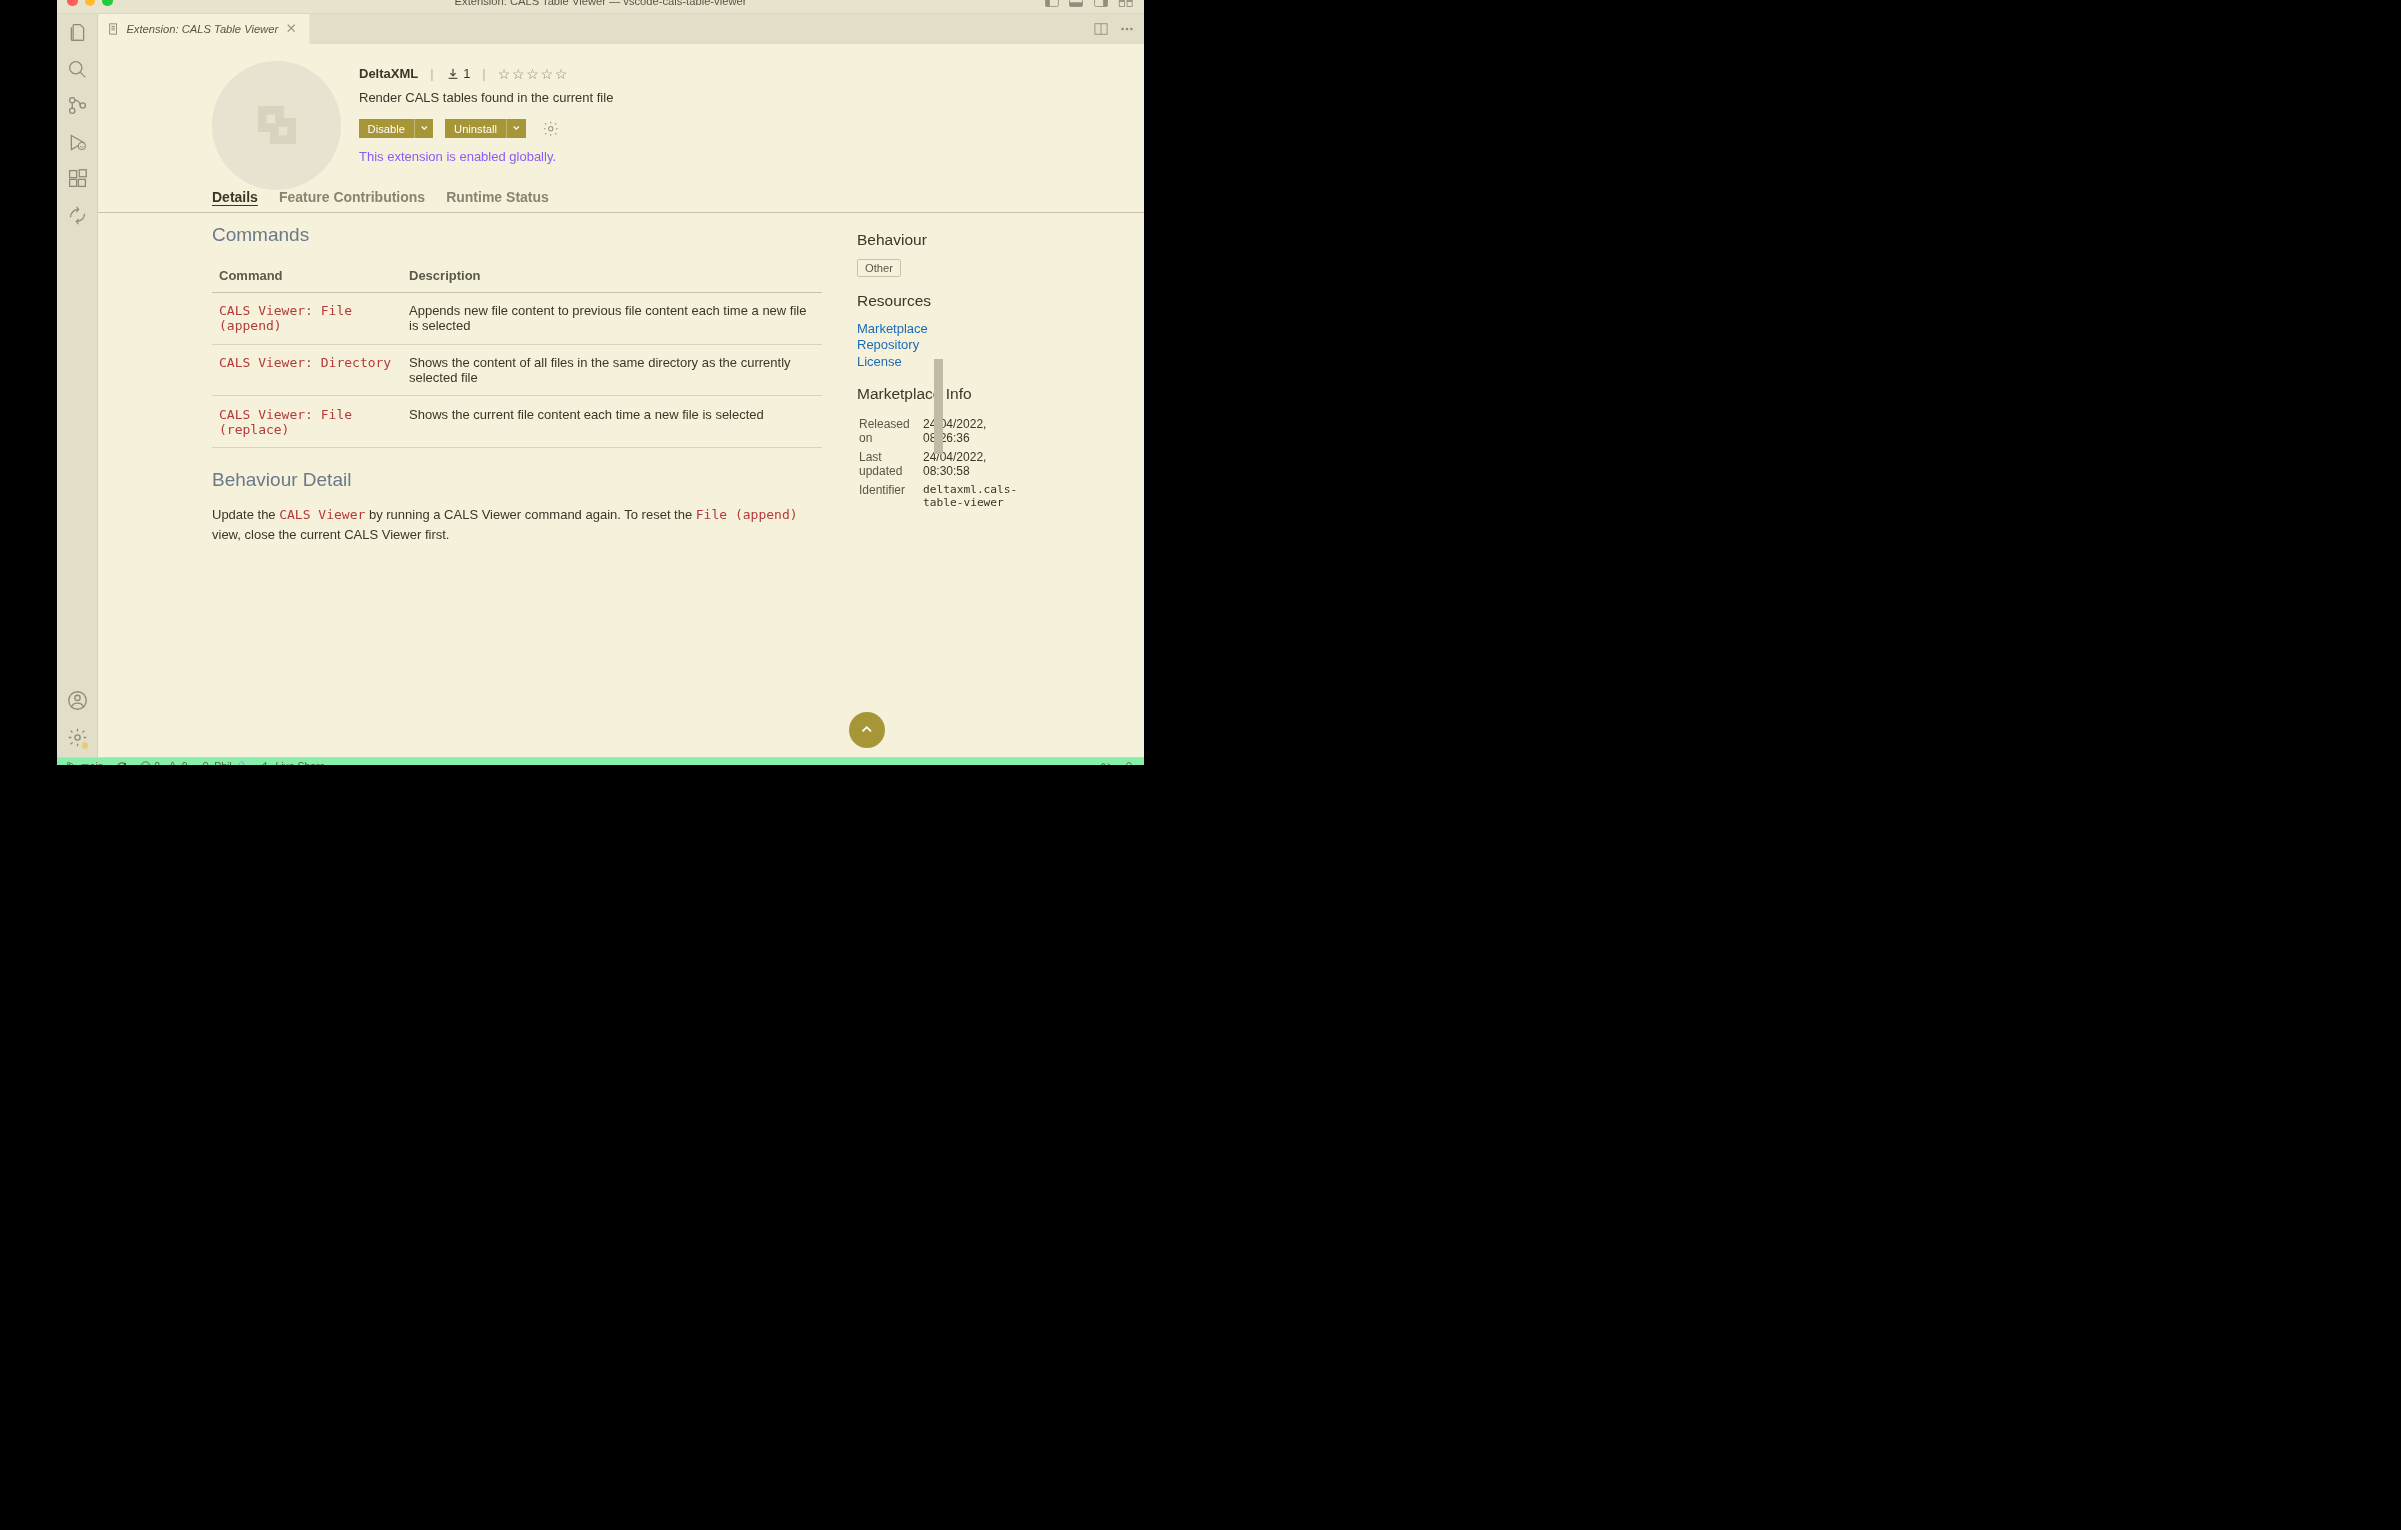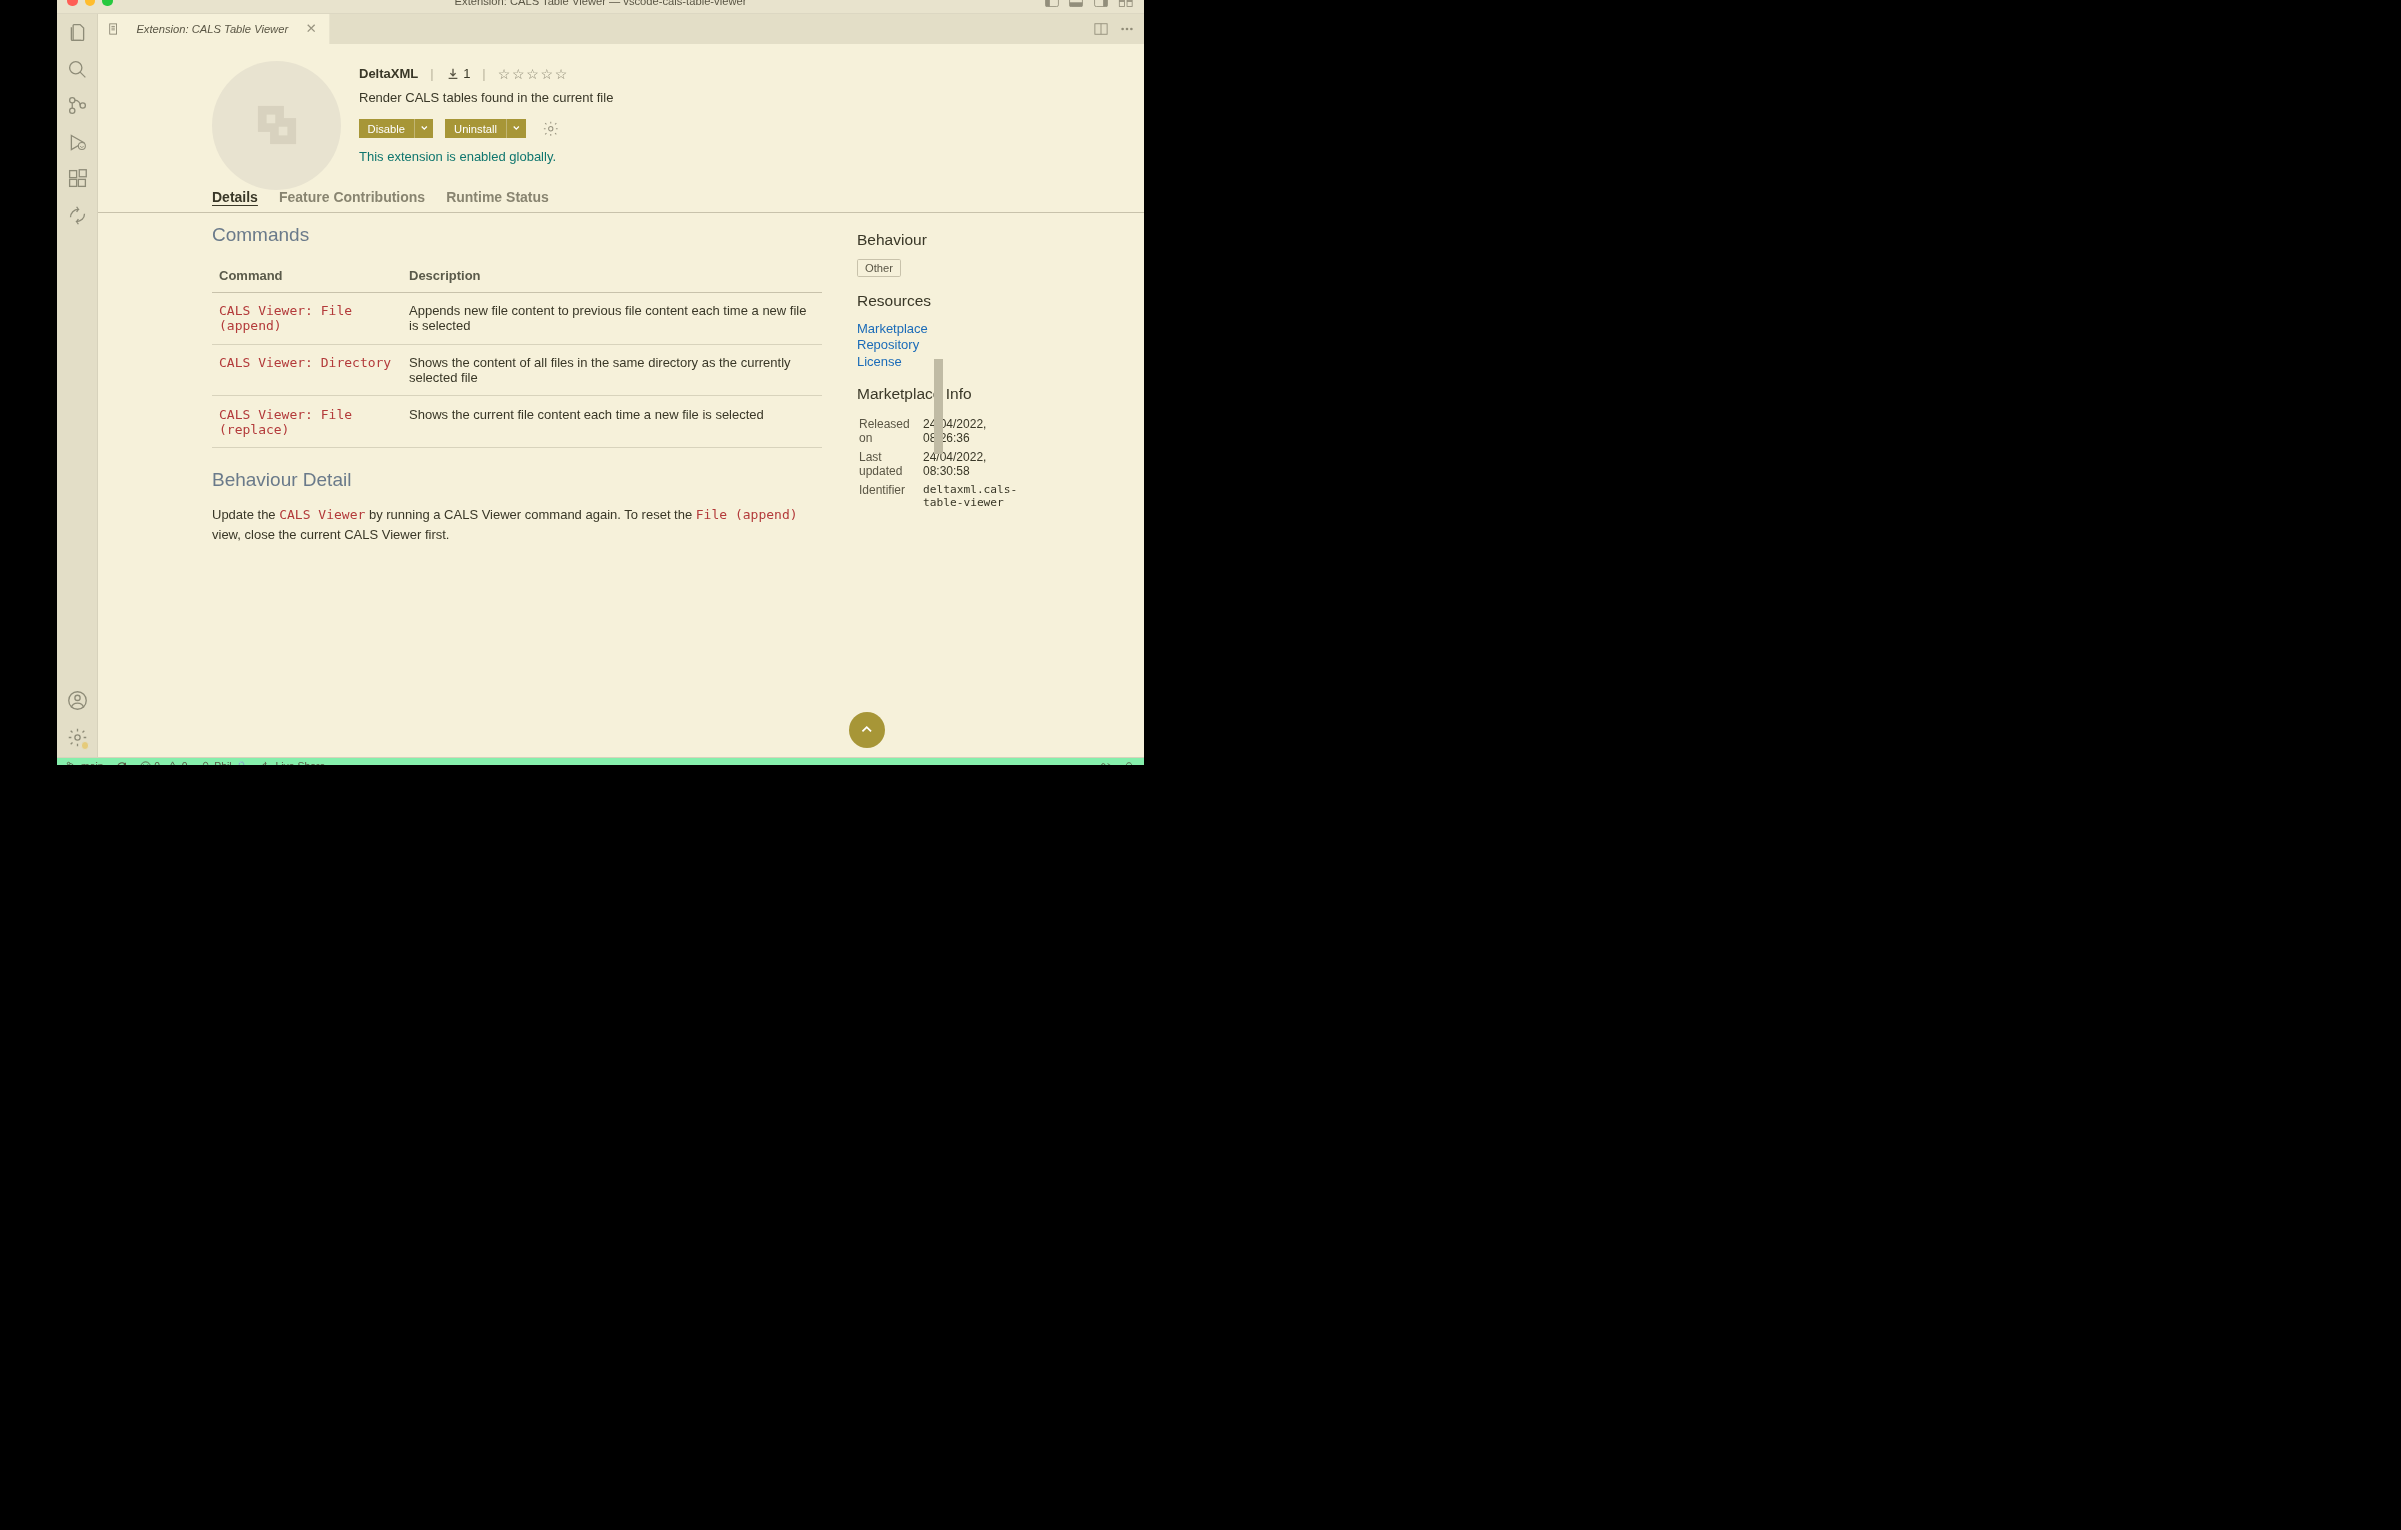--- a/index.html
+++ b/index.html
@@ -117,21 +117,21 @@
       height: 30px;
       background: #e3dec7;
       display: flex;
       align-items: stretch;
     }
     .tab {
       background: #f6f1da;
       display: flex;
       align-items: center;
       padding: 0 10.4px;
-      gap: 16px;
+      gap: 6px;
       border-right: 0.9px solid rgba(0,0,0,0.05);
       font-size: 11.2px;
       font-style: italic;
       color: #5a5645;
       text-align: center;
     }
     .tab-close {
       width: 14px;
       height: 14px;
       opacity: 0.6;
@@ -245,21 +245,21 @@
       cursor: pointer;
     }
     .gear-icon {
       margin-left: 5.2px;
       opacity: 0.6;
       cursor: pointer;
     }
     .ext-status {
       margin-top: 10.4px;
       font-size: 13px;
-      color: #0f766e;
+      color: #8b5cf6;
     }
     .tabs-nav {
       display: flex;
       gap: 21px;
       padding: 0 114px;
       border-bottom: 0.9px solid #c8c2ab;
       margin-top: 8.6px;
     }
     .tab-nav-item {
       font-size: 14px;

